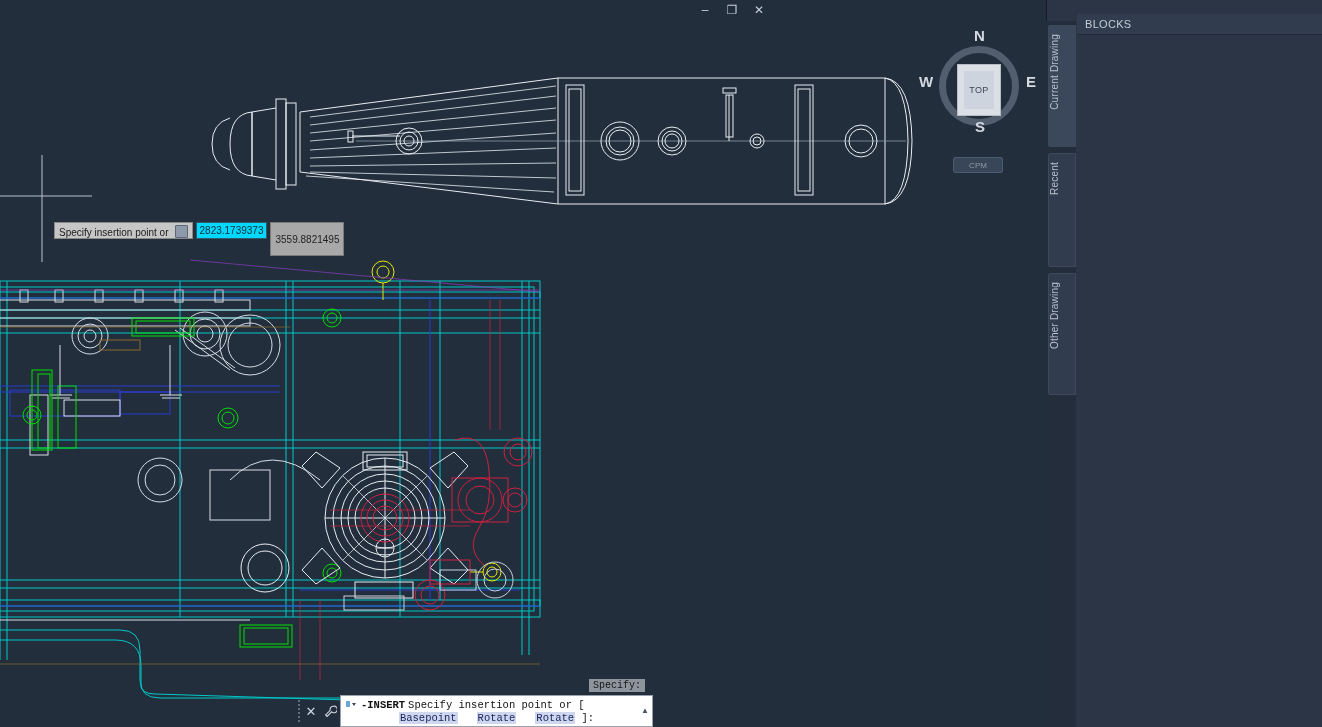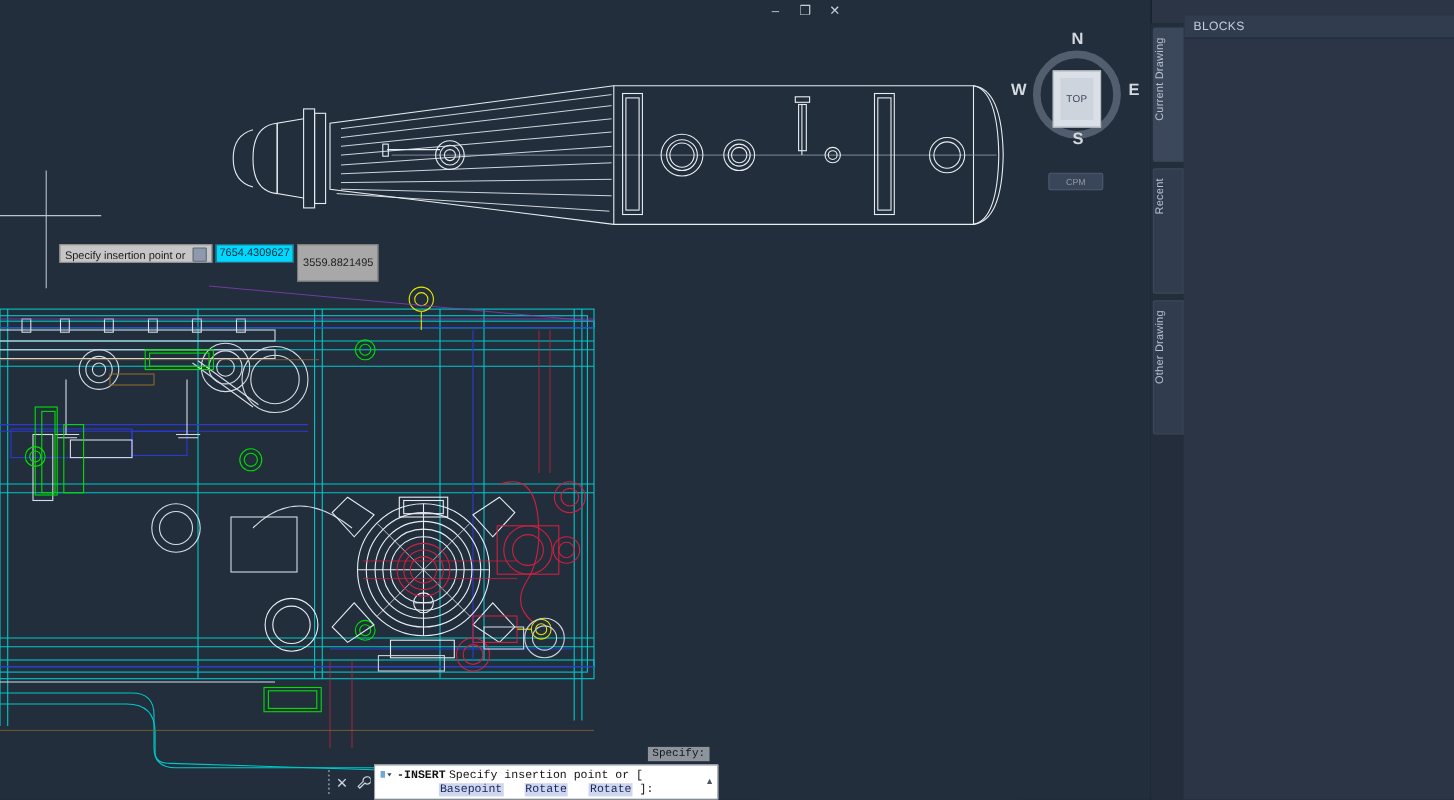--- a/index.html
+++ b/index.html
@@ -326,21 +326,21 @@
       <div class="vc-l" id="vc-w">W</div>
       <div class="vc-l" id="vc-e">E</div>
     </div>
     <div id="cpm-btn">CPM</div>
 
     <div id="dyninput">
       <div id="dyn-prompt">
         <span>Specify insertion point or</span>
         <span id="dyn-chip"></span>
       </div>
-      <div id="dyn-x">7654.4309627</div>
+      <div id="dyn-x">2823.1739373</div>
       <div id="dyn-y">3559.8821495</div>
     </div>
 
     <div id="cmd-tip">Specify:</div>
 
     <div id="cmdbar">
       <div id="cmd-grip">
         <div class="gdot"></div>
           <div class="gdot"></div>
           <div class="gdot"></div>

